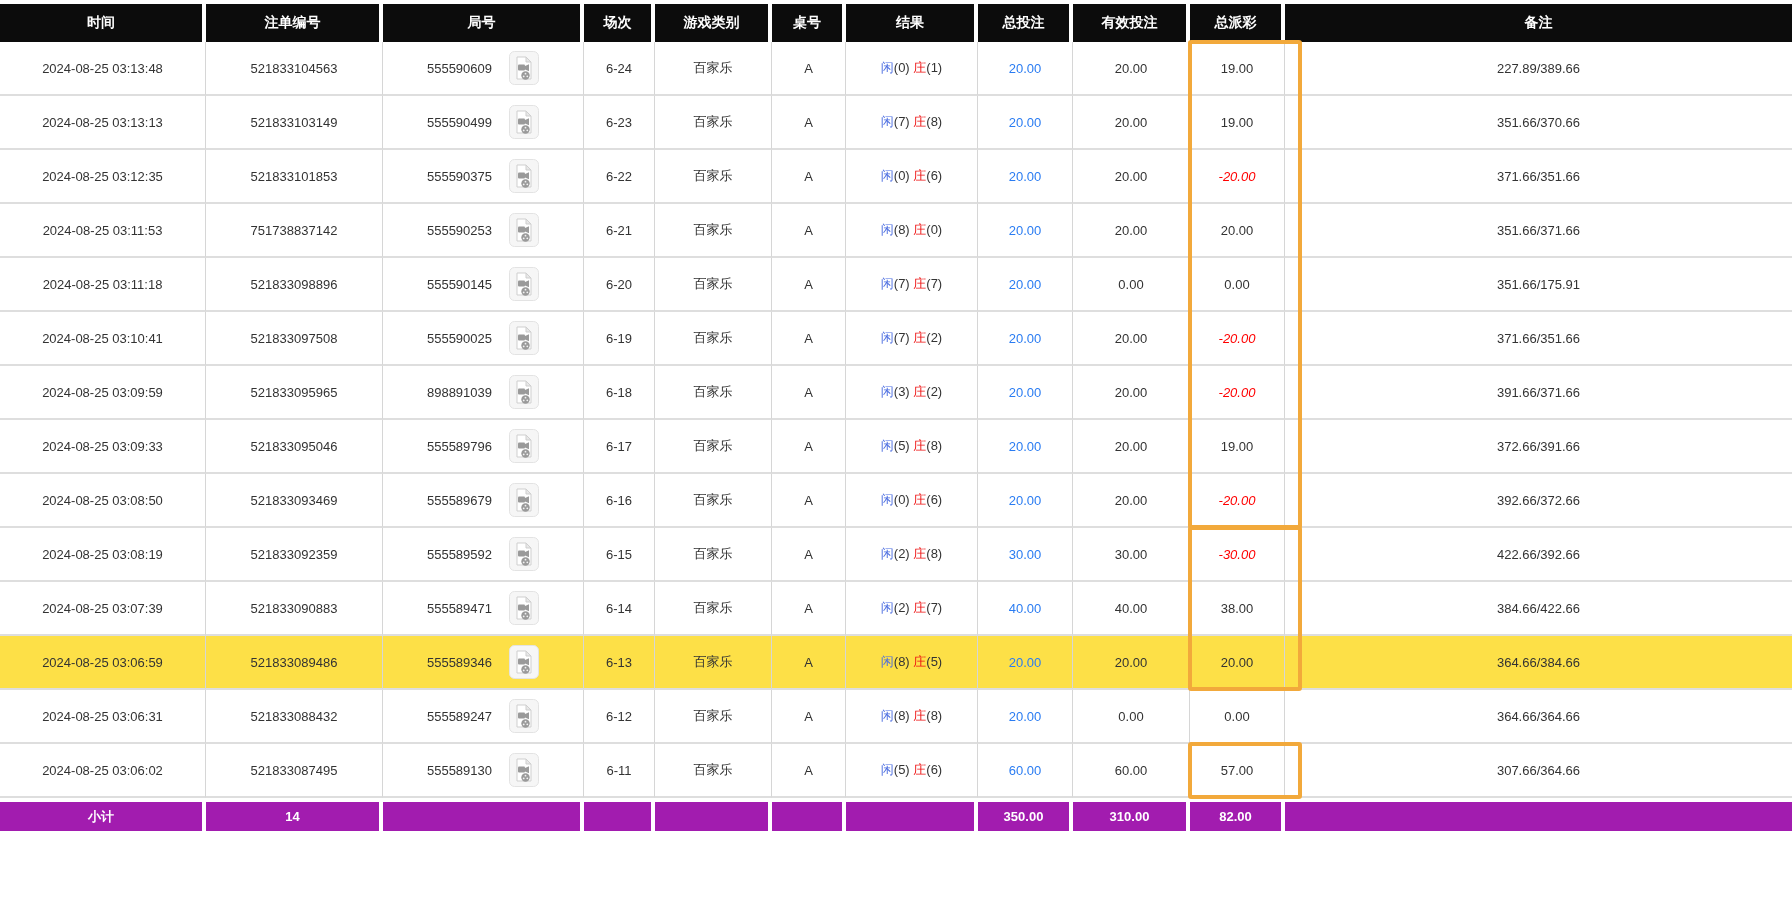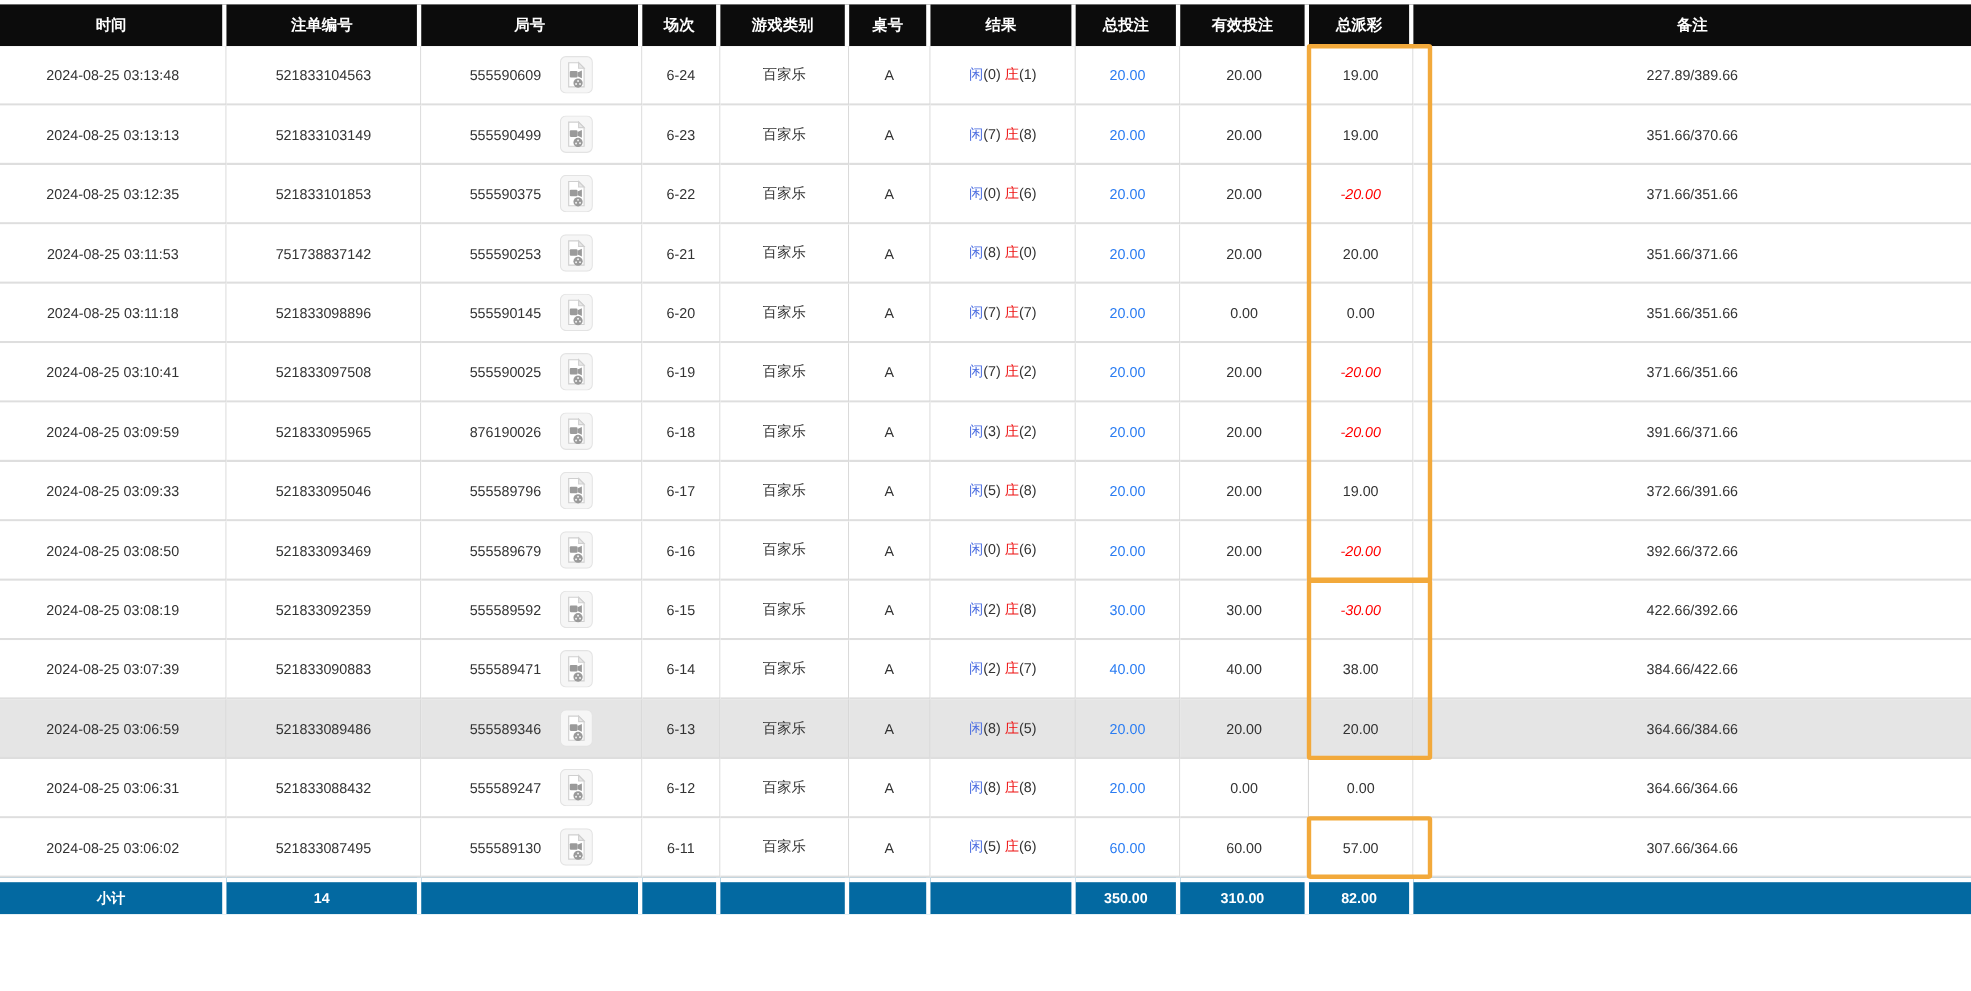--- a/index.html
+++ b/index.html
@@ -28,31 +28,31 @@
   td{
     height:54px;padding:0 4px;box-sizing:border-box;
     text-align:center;vertical-align:middle;
     font-size:13px;color:#333;
     border-right:1px solid #d6d6d6;
     border-bottom:2px solid #dedede;
     background:#fff;
     overflow:hidden;white-space:nowrap;
   }
   td:last-child{border-right:none;}
-  tr.hl td{background:#e5e5e5;}
+  tr.hl td{background:#fde047;}
   .amt-blue{color:#2a7cf2;}
   .neg{color:#ff0000;font-style:italic;}
   .p-label{color:#4a6ce0;}
   .b-label{color:#ee1111;}
   .pts{color:#333;}
   .round-wrap{display:inline-flex;align-items:center;gap:17px;justify-content:center;}
   .video-btn{display:inline-flex;cursor:pointer;line-height:0;}
   
   tr.totals td{
-    background:#0369a1;color:#fff;font-weight:bold;
+    background:#a21caf;color:#fff;font-weight:bold;
     height:33px;font-size:13px;
     border-right:4px solid #fff;border-bottom:none;
     border-top:4px solid #fff;
   }
   tr.totals td:last-child{border-right:none;}
   
   .orange-box{
     position:absolute;
     border:4px solid #f2a93b;
     border-radius:3px;
@@ -227,21 +227,21 @@
                 </svg>
               </span>
             </span></td>
           <td>6-20</td>
           <td>百家乐</td>
           <td>A</td>
           <td><span class="p-label">闲</span><span class="pts">(7)</span> <span class="b-label">庄</span><span class="pts">(7)</span></td>
           <td class="amt-blue">20.00</td>
           <td>0.00</td>
           <td>0.00</td>
-          <td>351.66/351.66</td>
+          <td>351.66/175.91</td>
         </tr>
         <tr>
           <td>2024-08-25 03:10:41</td>
           <td>521833097508</td>
           <td><span class="round-wrap">
               <span>555590025</span>
               <span class="video-btn">
                 <svg width="30" height="34" viewBox="0 0 30 34">
                   <rect x="0.5" y="0.5" width="29" height="33" rx="5" fill="#f6f6f6" stroke="#e3e3e3"></rect>
                   <path d="M8 6 h9 l5 5 v17 h-14 z" fill="#ffffff" stroke="#cfcfcf"></path>
@@ -261,21 +261,21 @@
           <td><span class="p-label">闲</span><span class="pts">(7)</span> <span class="b-label">庄</span><span class="pts">(2)</span></td>
           <td class="amt-blue">20.00</td>
           <td>20.00</td>
           <td class="neg">-20.00</td>
           <td>371.66/351.66</td>
         </tr>
         <tr>
           <td>2024-08-25 03:09:59</td>
           <td>521833095965</td>
           <td><span class="round-wrap">
-              <span>876190026</span>
+              <span>898891039</span>
               <span class="video-btn">
                 <svg width="30" height="34" viewBox="0 0 30 34">
                   <rect x="0.5" y="0.5" width="29" height="33" rx="5" fill="#f6f6f6" stroke="#e3e3e3"></rect>
                   <path d="M8 6 h9 l5 5 v17 h-14 z" fill="#ffffff" stroke="#cfcfcf"></path>
                   <path d="M17 6 l5 5 h-5 z" fill="#e8e8e8" stroke="#cfcfcf"></path>
                   <rect x="9" y="13.5" width="7" height="6" rx="1" fill="#9a9a9a"></rect>
                   <path d="M16 15 l4 -1.8 v7 l-4 -1.8 z" fill="#9a9a9a"></path>
                   <circle cx="16.5" cy="24.5" r="4.2" fill="#9a9a9a"></circle>
                   <circle cx="16.5" cy="22.7" r="0.9" fill="#f2f2f2"></circle>
                   <circle cx="18.3" cy="25.3" r="0.9" fill="#f2f2f2"></circle>

